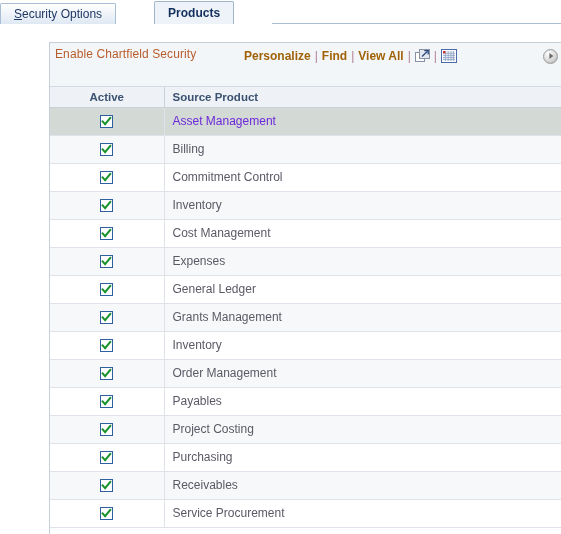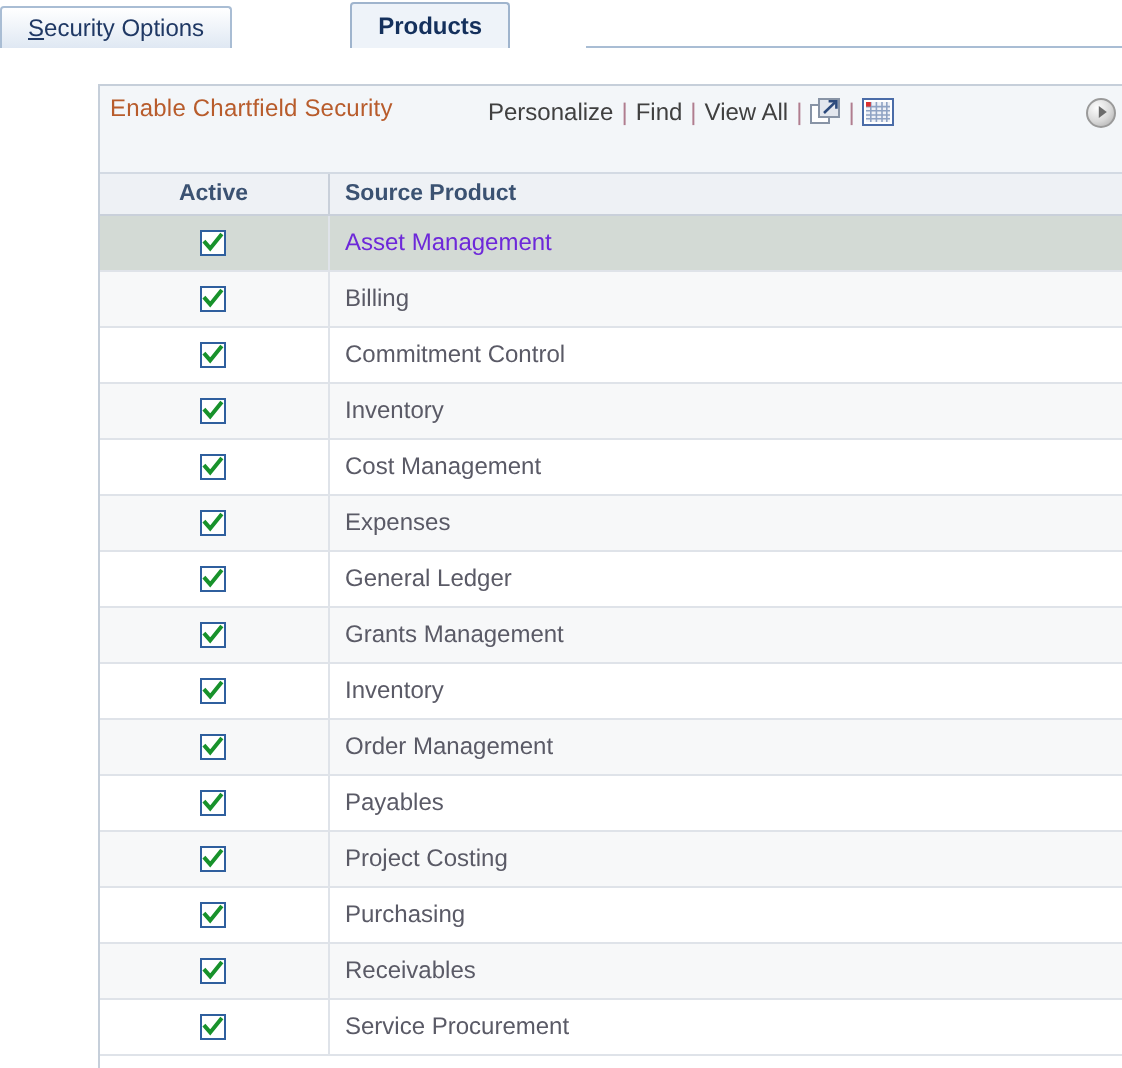--- a/index.html
+++ b/index.html
@@ -60,21 +60,20 @@
   }
   .tab.active {
     background: #eef3f9;
     color: #14305c;
     font-weight: bold;
     height: 23px;
     line-height: 23px;
     border-color: #9fb4cd;
     position: relative;
     z-index: 3;
-    margin-left: 21px;
   }
   .tab-filler {
     flex: 1;
     height: 21px;
     border-bottom: 1px solid #a9bdd4;
     box-sizing: border-box;
   }
 
   
   .panel {
@@ -112,22 +111,23 @@
   .navlinks {
     position: absolute;
     left: 194px;
     top: 6px;
     font-size: 12px;
     white-space: nowrap;
     display: flex;
     align-items: center;
   }
   .navlinks a {
-    color: #404040;
+    color: #a16207;
     text-decoration: none;
+    font-weight: bold;
   }
   .sep {
     color: #b07d8f;
     margin: 0 4px;
   }
 
   .icon-newwin {
     display: inline-block;
     width: 15px;
     height: 14px;

